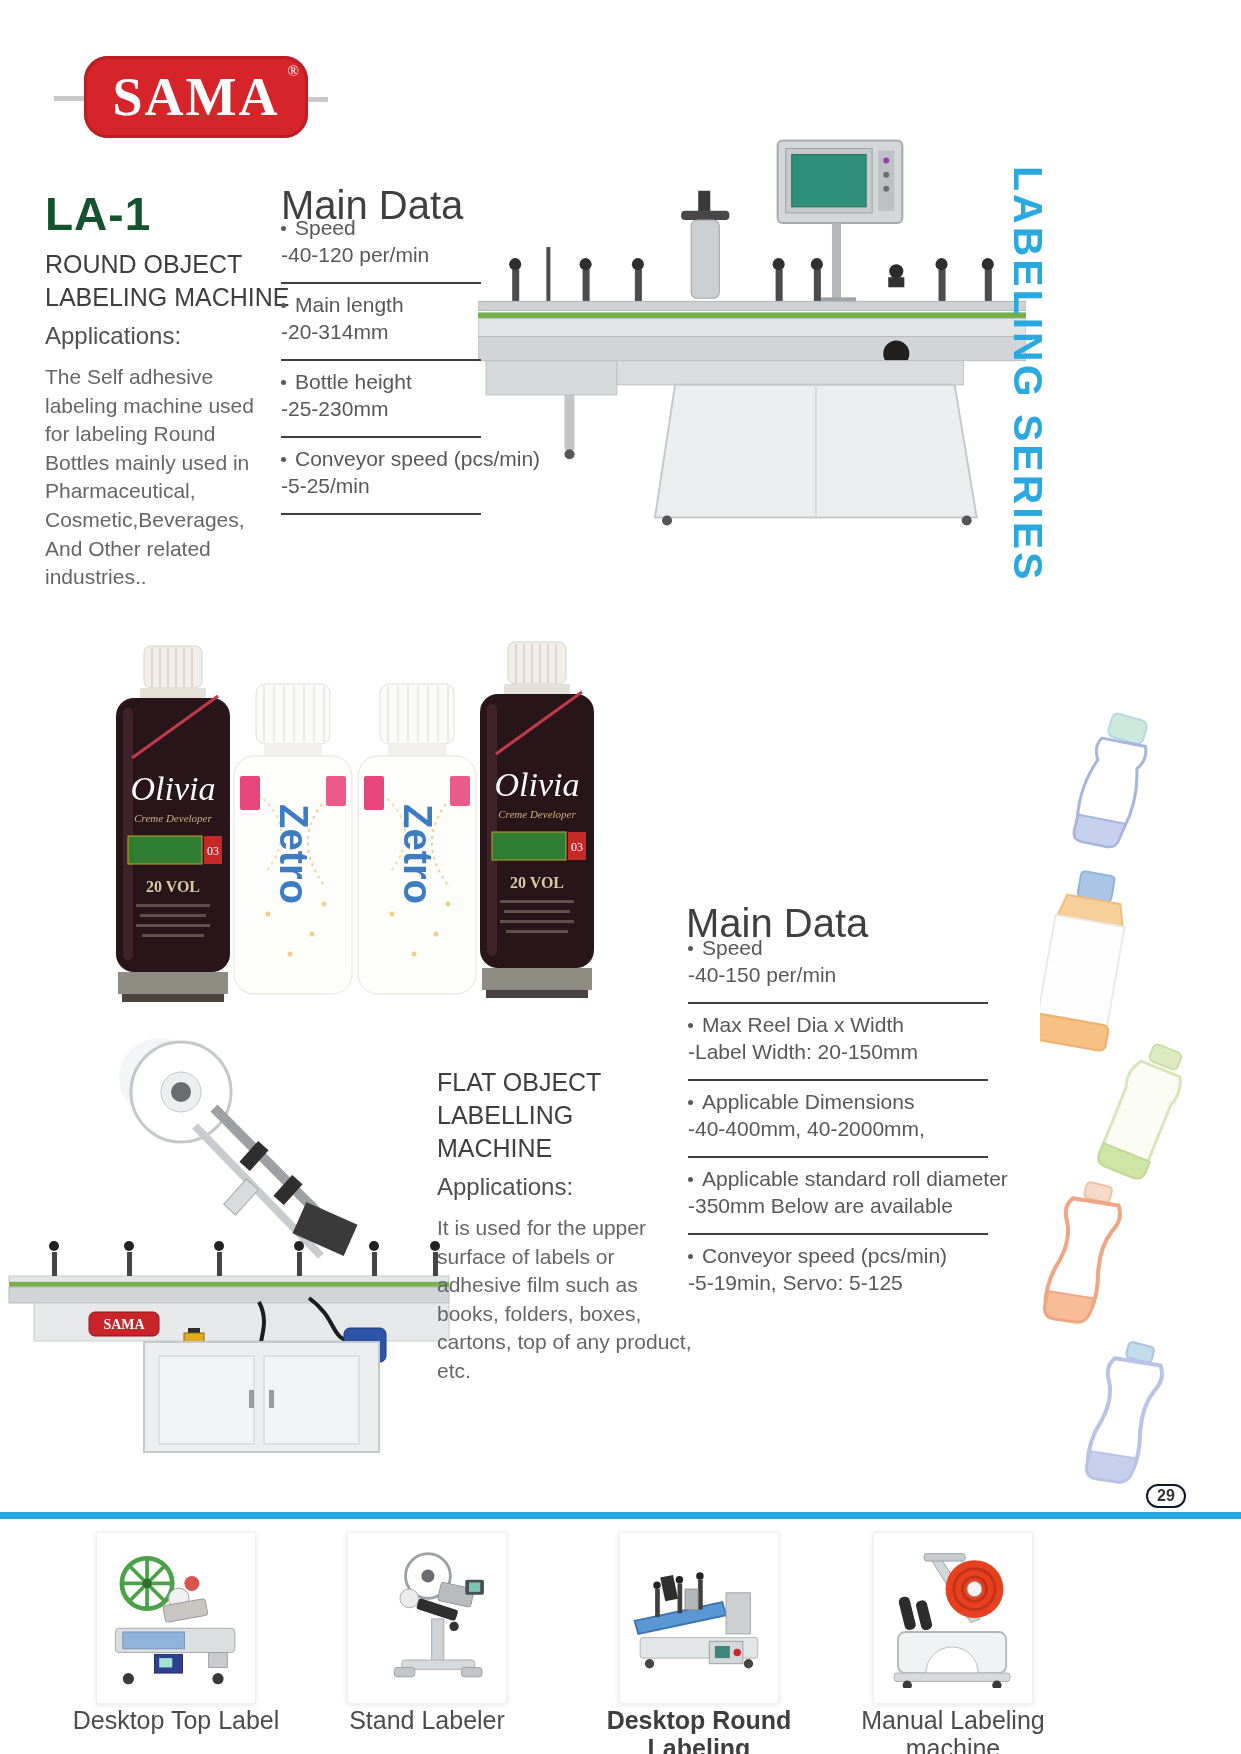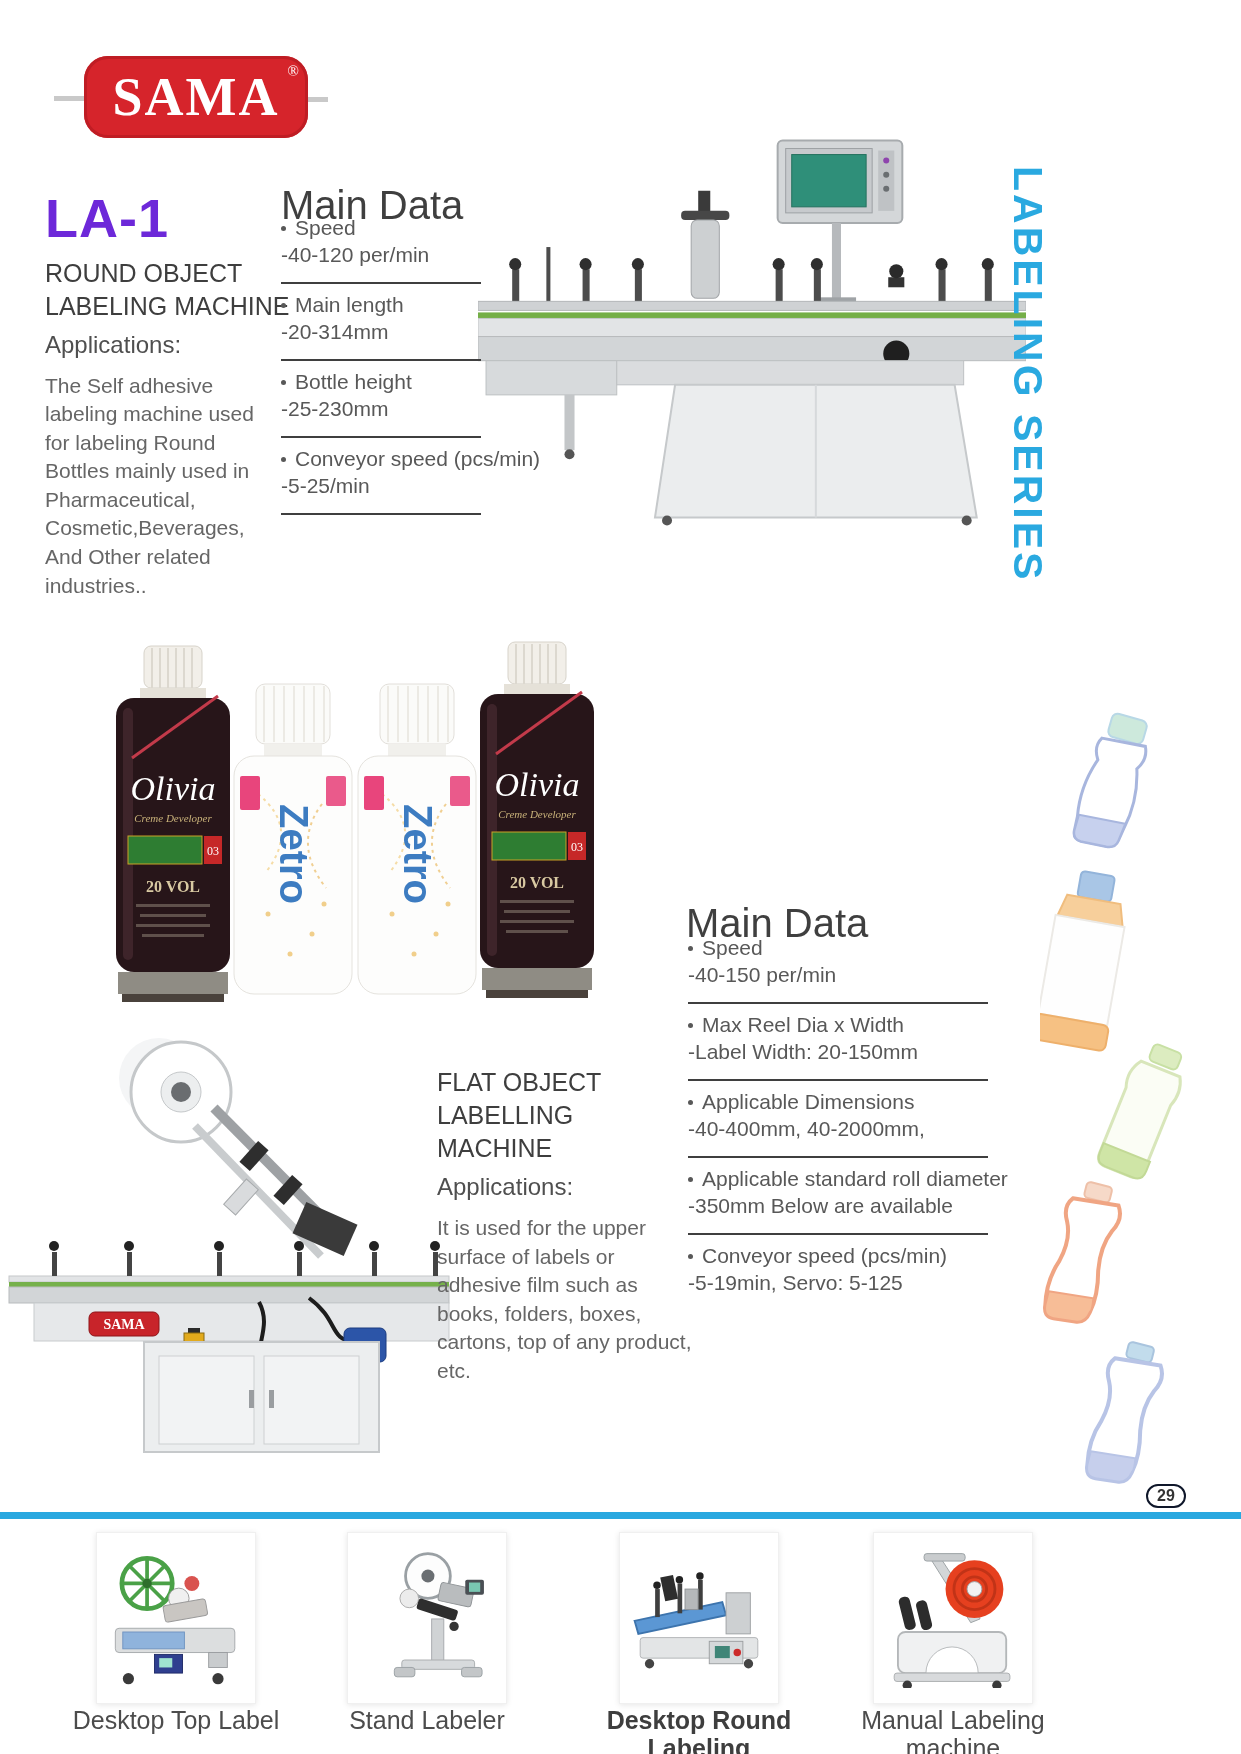--- a/index.html
+++ b/index.html
@@ -14,21 +14,21 @@
              letter-spacing:2px;line-height:1;}
   .logo-reg{position:absolute;right:9px;top:7px;color:#ffffff;font-size:15px;
             font-family:"Liberation Serif",serif;}
   .decor-mark{height:5px;background:#c9c9c9;}
 
   
   .series{left:1004px;top:166px;writing-mode:vertical-rl;text-orientation:mixed;
           font-size:41px;font-weight:700;letter-spacing:3px;color:#2aa9e0;white-space:nowrap;}
 
   
-  .model{font-size:54px;font-weight:700;color:#6d28d9;letter-spacing:1px;line-height:1.05;}
+  .model{font-size:46px;font-weight:700;color:#14532d;letter-spacing:1px;line-height:1.05;}
   .mtitle{font-size:25px;font-weight:400;color:#3e3e3e;line-height:1.32;margin-top:10px;}
   .apps-label{font-size:24px;color:#4f4f4f;margin-top:8px;}
   .apps-text{font-size:21px;color:#666666;line-height:1.36;margin-top:13px;}
 
   .main-data{font-size:40px;color:#3f3f3f;font-weight:500;margin-top:35px;}
 
   
   .spec{border-bottom:2px solid #3f3f3f;padding:9px 0 15px;white-space:nowrap;}
   .spec:first-child{padding-top:0;}
   .specs.no-last-border .spec:last-child{border-bottom:none;}

